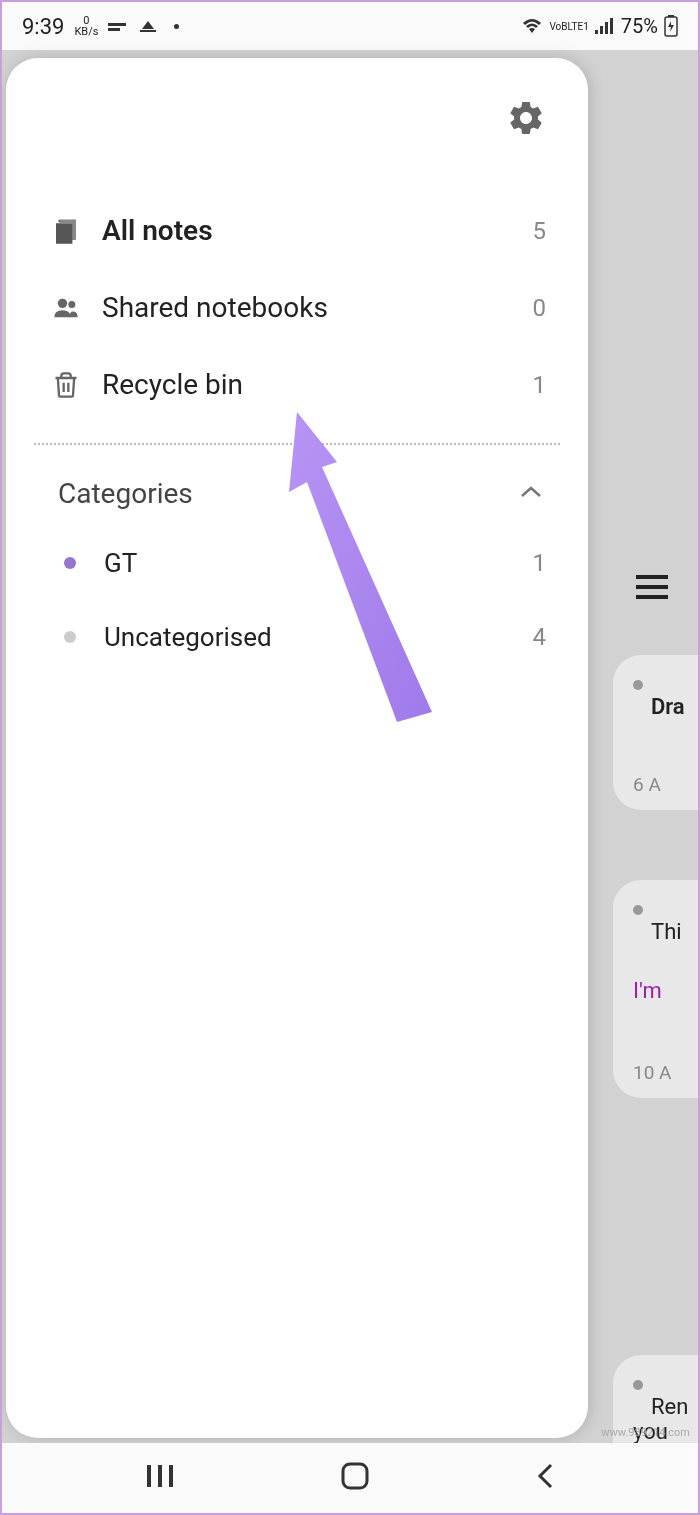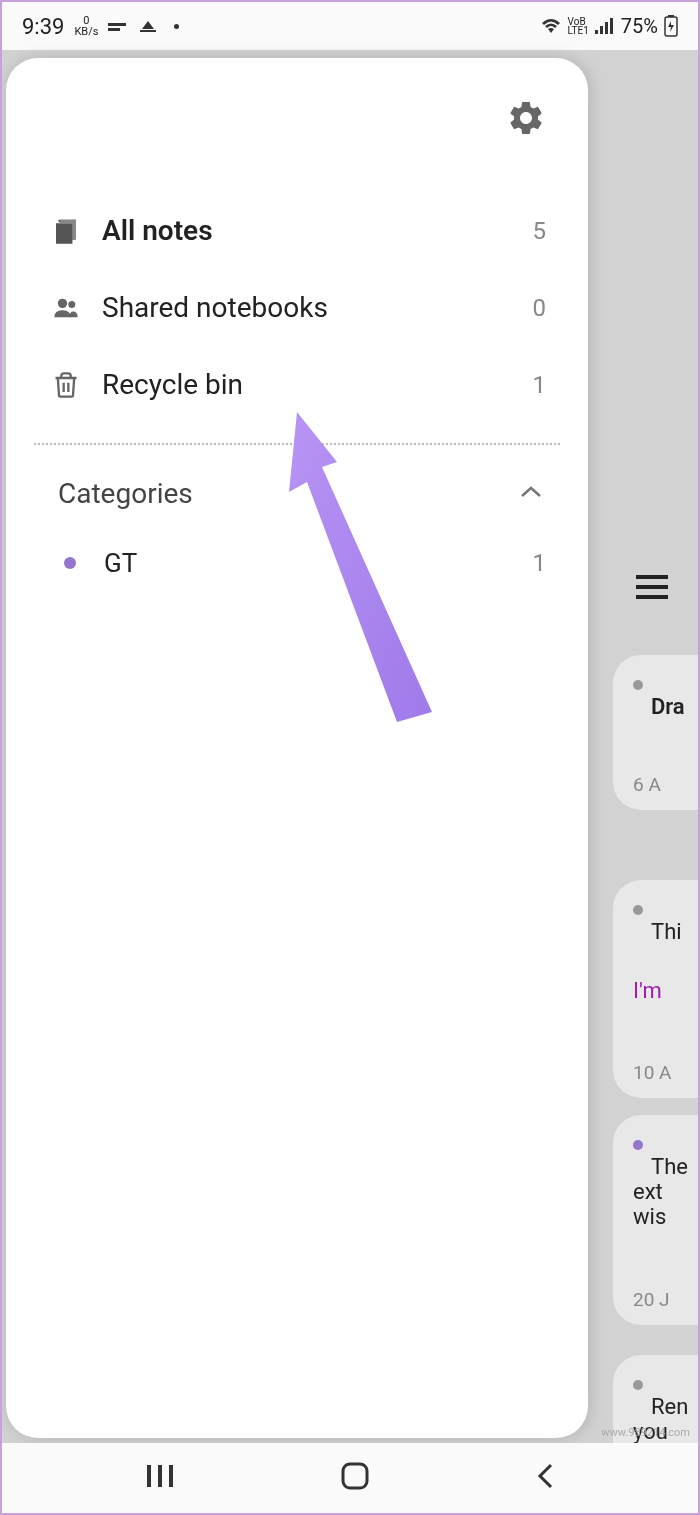--- a/index.html
+++ b/index.html
@@ -80,21 +80,21 @@
         </svg>
     </span>
     <span style="width:5px;height:5px;background:#333;border-radius:50%;display:inline-block;margin-left:6px;"></span>
   </div>
   <div class="status-right">
     <span class="status-icon">
       <svg width="22" height="18" viewBox="0 0 22 18">
           <path d="M11 16 L8 12 Q11 10 14 12 Z M5 9 Q11 4 17 9 L15 11 Q11 7 7 11 Z M2 6 Q11 -2 20 6 L18 8 Q11 1 4 8 Z" fill="#333"></path>
         </svg>
     </span>
-    <span style="font-size:10px;line-height:9px;display:flex;flex-direction:column;">
+    <span style="font-size:10px;line-height:9px;display:flex;flex-direction:row;">
         <span>VoB</span>
         <span>LTE1</span>
       </span>
     <span class="status-icon">
       <svg width="20" height="16" viewBox="0 0 20 16">
           <rect x="0" y="12" width="3" height="4" fill="#333"></rect>
           <rect x="5" y="8" width="3" height="8" fill="#333"></rect>
           <rect x="10" y="4" width="3" height="12" fill="#333"></rect>
           <rect x="15" y="0" width="3" height="16" fill="#333"></rect>
         </svg>
@@ -122,27 +122,20 @@
   <div class="bg-card bg-card-1">
     <span class="bg-dot"></span>
     <span class="bg-text" style="font-weight:600;">Dra</span>
     <span class="bg-date">6 A</span>
   </div>
   <div class="bg-card bg-card-2">
     <span class="bg-dot"></span>
     <span class="bg-text">Thi</span>
     <div style="margin-top:34px;"><span class="bg-text" style="margin-left:0;color:#a21caf;">I'm</span></div>
     <span class="bg-date">10 A</span>
-  </div>
-  <div class="bg-card bg-card-3">
-    <span class="bg-dot purple"></span>
-    <span class="bg-text">The</span>
-    <div><span class="bg-text" style="margin-left:0;">ext</span></div>
-    <div><span class="bg-text" style="margin-left:0;">wis</span></div>
-    <span class="bg-date">20 J</span>
   </div>
   <div class="bg-card bg-card-4">
     <span class="bg-dot"></span>
     <span class="bg-text">Ren</span>
     <div><span class="bg-text" style="margin-left:0;">you</span></div>
   </div>
 </div>
 
 <div class="drawer">
   <div class="drawer-header">
@@ -199,20 +192,25 @@
         </svg>
     </span>
   </div>
 
   <div class="cat-item">
     <span class="cat-bullet purple"></span>
     <span class="cat-label">GT</span>
     <span class="cat-count">1</span>
   </div>
 
+  <div class="cat-item">
+    <span class="cat-bullet grey"></span>
+    <span class="cat-label">Uncategorised</span>
+    <span class="cat-count">4</span>
+  </div>
 
 </div>
 
 <div class="arrow-annotation">
   <svg width="170" height="320" viewBox="0 0 170 320">
     <defs>
       <linearGradient id="purpleGrad" x1="0" y1="0" x2="1" y2="1">
         <stop offset="0%" stop-color="#b794f4"></stop>
         <stop offset="100%" stop-color="#9f7aea"></stop>
       </linearGradient>

